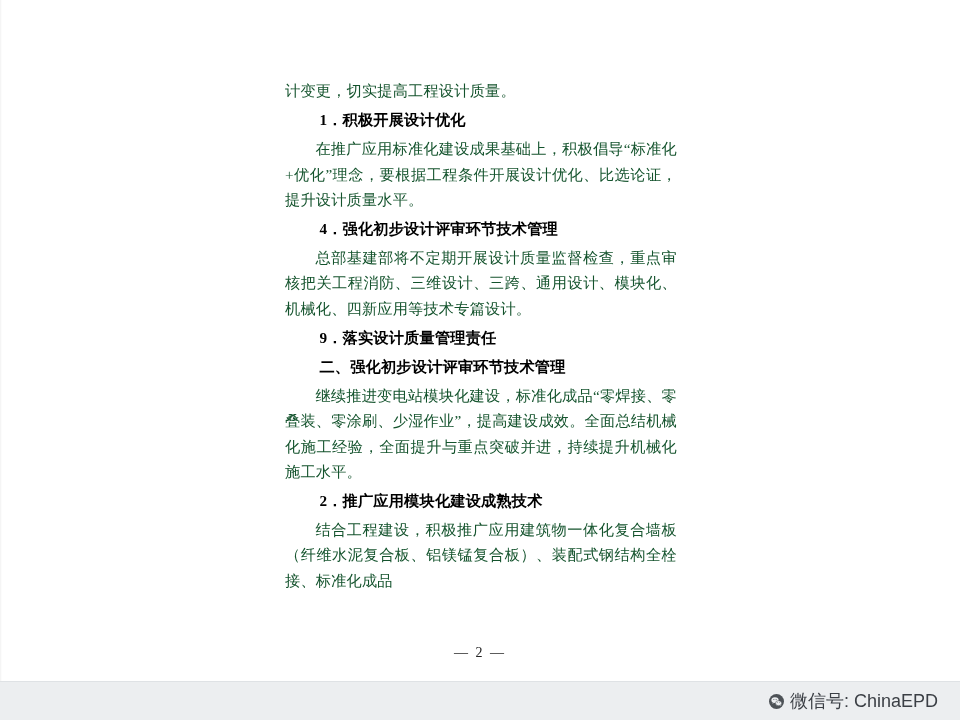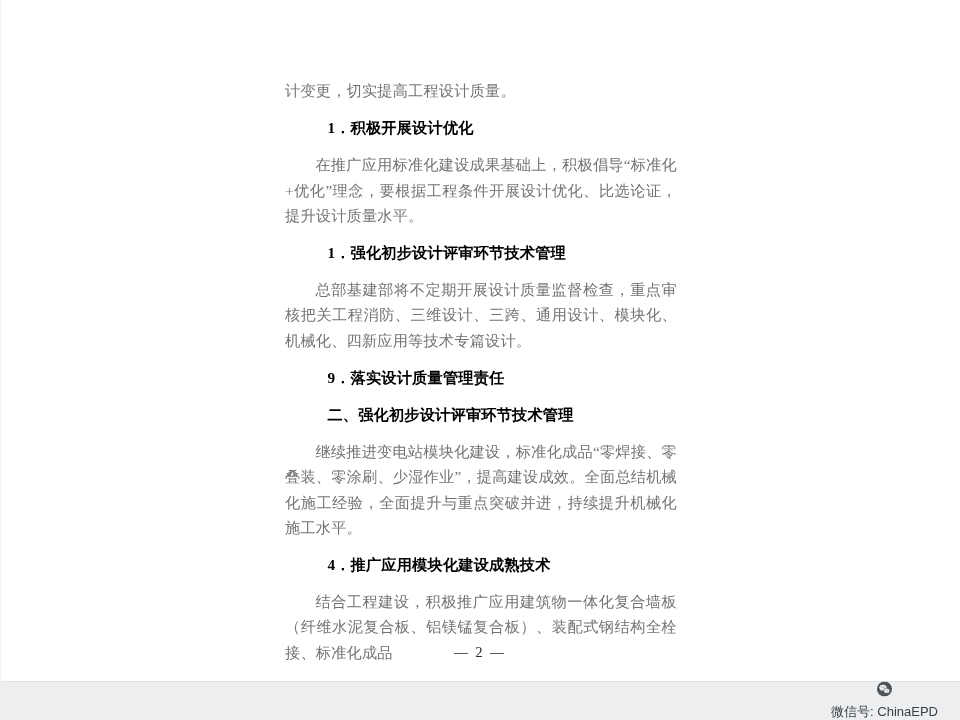--- a/index.html
+++ b/index.html
@@ -23,35 +23,35 @@
   }
   .content {
     position: absolute;
     left: 285px;
     top: 78px;
     width: 392px;
   }
   .para {
     font-size: 15.2px;
     line-height: 25.2px;
-    color: #737373;
+    color: #14532d;
     margin: 0;
     text-align: justify;
     text-justify: inter-ideograph;
     letter-spacing: 0.2px;
   }
   .indent2 {
     text-indent: 2em;
     font-family: Liberation Serif, serif;
   }
   .heading {
     font-size: 15.2px;
     line-height: 25.2px;
     color: #000000;
-    margin: 12px;
+    margin: 4px;
     font-weight: bold;
     text-indent: 2em;
     letter-spacing: 0.2px;
   }
   .pagenum {
     position: absolute;
     left: 0;
     top: 645px;
     width: 960px;
     text-align: center;
@@ -70,23 +70,22 @@
   }
   .footer-right {
     position: absolute;
     right: 22px;
     top: 50%;
     transform: translateY(-50%);
     display: flex;
     align-items: center;
     gap: 6px;
     font-family: "Liberation Sans", sans-serif;
-    font-size: 13px;
+    font-size: 18px;
     color: #3b3f45;
-    flex-direction: column;
   }
   .wechat-icon {
     width: 15px;
     height: 15px;
     display: inline-block;
     position: relative;
   }
   .wechat-icon svg { display: block; }
   .edge-shadow-left {
     position: absolute;
@@ -98,26 +97,26 @@
 </head>
 <body>
 
 <div class="page">
   <div class="edge-shadow-left"></div>
 
   <div class="content">
     <p class="para">计变更，切实提高工程设计质量。</p>
     <p class="heading">1．积极开展设计优化</p>
     <p class="para indent2">在推广应用标准化建设成果基础上，积极倡导“标准化+优化”理念，要根据工程条件开展设计优化、比选论证，提升设计质量水平。</p>
-    <p class="heading">1．强化初步设计评审环节技术管理</p>
+    <p class="heading">4．强化初步设计评审环节技术管理</p>
     <p class="para indent2">总部基建部将不定期开展设计质量监督检查，重点审核把关工程消防、三维设计、三跨、通用设计、模块化、机械化、四新应用等技术专篇设计。</p>
     <p class="heading">9．落实设计质量管理责任</p>
     <p class="heading">二、强化初步设计评审环节技术管理</p>
     <p class="para indent2">继续推进变电站模块化建设，标准化成品“零焊接、零叠装、零涂刷、少湿作业”，提高建设成效。全面总结机械化施工经验，全面提升与重点突破并进，持续提升机械化施工水平。</p>
-    <p class="heading">4．推广应用模块化建设成熟技术</p>
+    <p class="heading">2．推广应用模块化建设成熟技术</p>
     <p class="para indent2">结合工程建设，积极推广应用建筑物一体化复合墙板（纤维水泥复合板、铝镁锰复合板）、装配式钢结构全栓接、标准化成品</p>
   </div>
 
   <div class="pagenum">— 2 —</div>
 
   <div class="footer-bar">
     <div class="footer-right">
       <span class="wechat-icon">
         <svg viewBox="0 0 16 16" width="15" height="15" aria-hidden="true">
           <circle cx="8" cy="8" r="8" fill="#4d5257"></circle>

